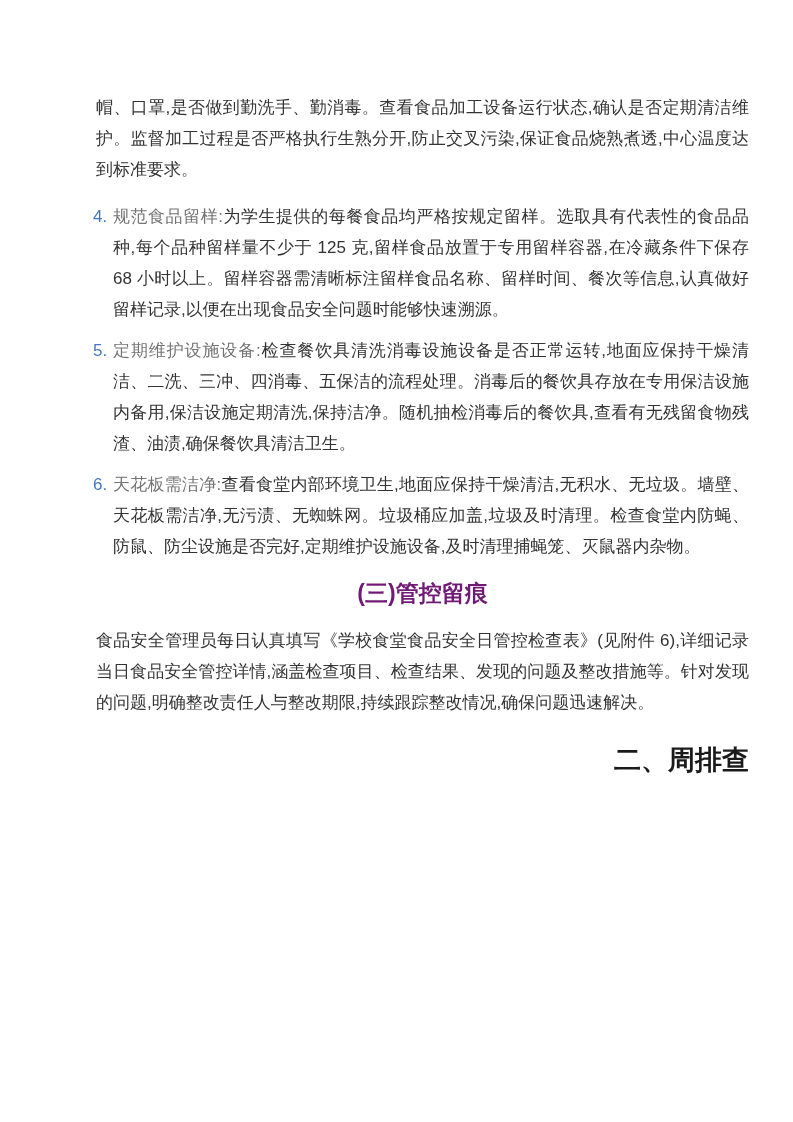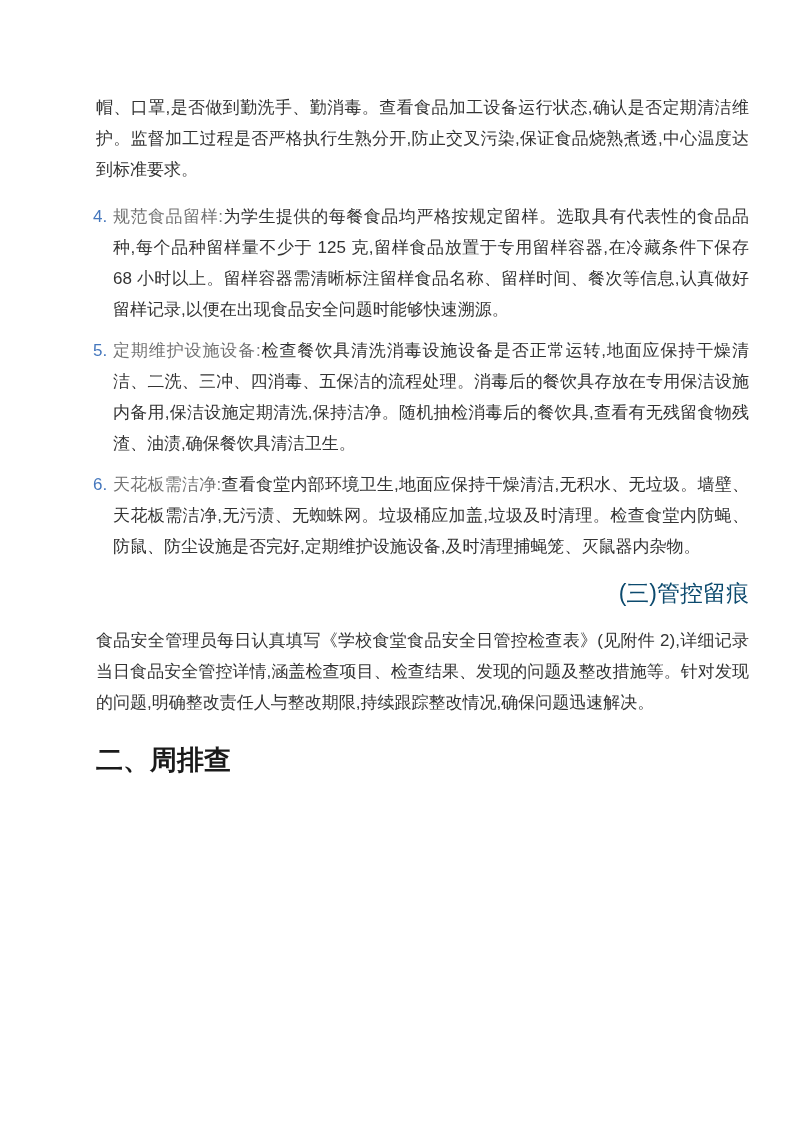--- a/index.html
+++ b/index.html
@@ -42,29 +42,29 @@
   }
   .li-term {
     font-weight: normal;
     color: #737373;
   }
   h2.doc-h2 {
     font-size: 27px;
     line-height: 35px;
     font-weight: bold;
     color: #1a1a1a;
-    text-align: left;
+    text-align: right;
     margin: 25px 0 0 0;
   }
   h3.doc-h3 {
     font-size: 23px;
     line-height: 31px;
-    font-weight: normal;
-    color: #0c4a6e;
-    text-align: right;
+    font-weight: bold;
+    color: #701a75;
+    text-align: center;
     margin: 16px 0 16px 0;
   }
   h3.doc-h3.second {
     margin-top: 27px;
   }
 </style>
 </head>
 <body>
 
 <div class="page">
@@ -78,18 +78,18 @@
     <li>
       <span class="li-marker">5.</span><strong class="li-term">定期维护设施设备:</strong><span>检查餐饮具清洗消毒设施设备是否正常运转,地面应保持干燥清洁、二洗、三冲、四消毒、五保洁的流程处理。消毒后的餐饮具存放在专用保洁设施内备用,保洁设施定期清洗,保持洁净。随机抽检消毒后的餐饮具,查看有无残留食物残渣、油渍,确保餐饮具清洁卫生。</span>
     </li>
     <li>
       <span class="li-marker">6.</span><strong class="li-term">天花板需洁净:</strong><span>查看食堂内部环境卫生,地面应保持干燥清洁,无积水、无垃圾。墙壁、天花板需洁净,无污渍、无蜘蛛网。垃圾桶应加盖,垃圾及时清理。检查食堂内防蝇、防鼠、防尘设施是否完好,定期维护设施设备,及时清理捕蝇笼、灭鼠器内杂物。</span>
     </li>
   </ol>
 
   <h3 class="doc-h3">(三)管控留痕</h3>
 
-  <p class="body-par">食品安全管理员每日认真填写《学校食堂食品安全日管控检查表》(见附件 2),详细记录当日食品安全管控详情,涵盖检查项目、检查结果、发现的问题及整改措施等。针对发现的问题,明确整改责任人与整改期限,持续跟踪整改情况,确保问题迅速解决。</p>
+  <p class="body-par">食品安全管理员每日认真填写《学校食堂食品安全日管控检查表》(见附件 6),详细记录当日食品安全管控详情,涵盖检查项目、检查结果、发现的问题及整改措施等。针对发现的问题,明确整改责任人与整改期限,持续跟踪整改情况,确保问题迅速解决。</p>
 
   <h2 class="doc-h2">二、周排查</h2>
 
 
 </div>
 
 </body></html>

